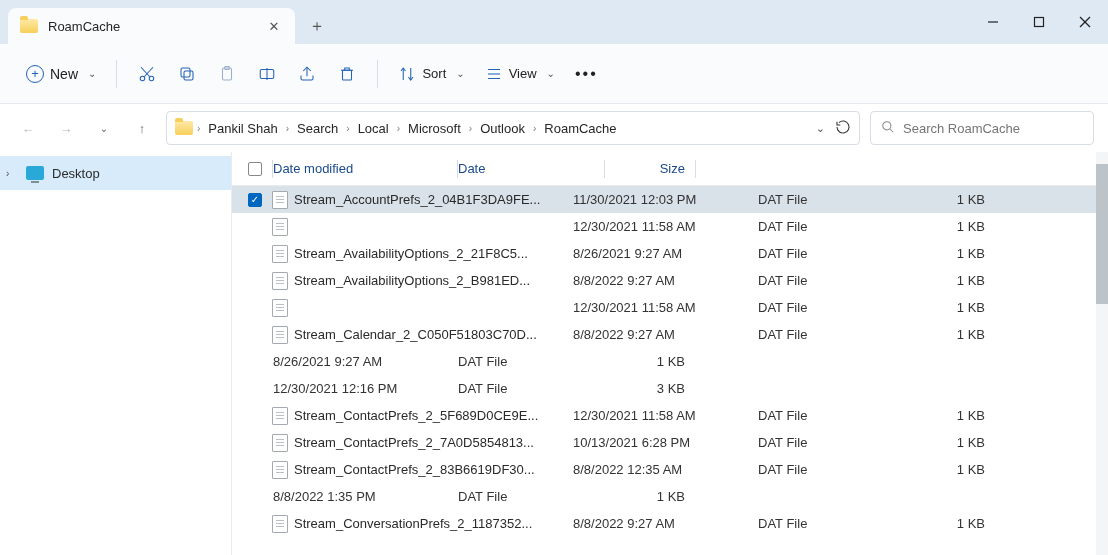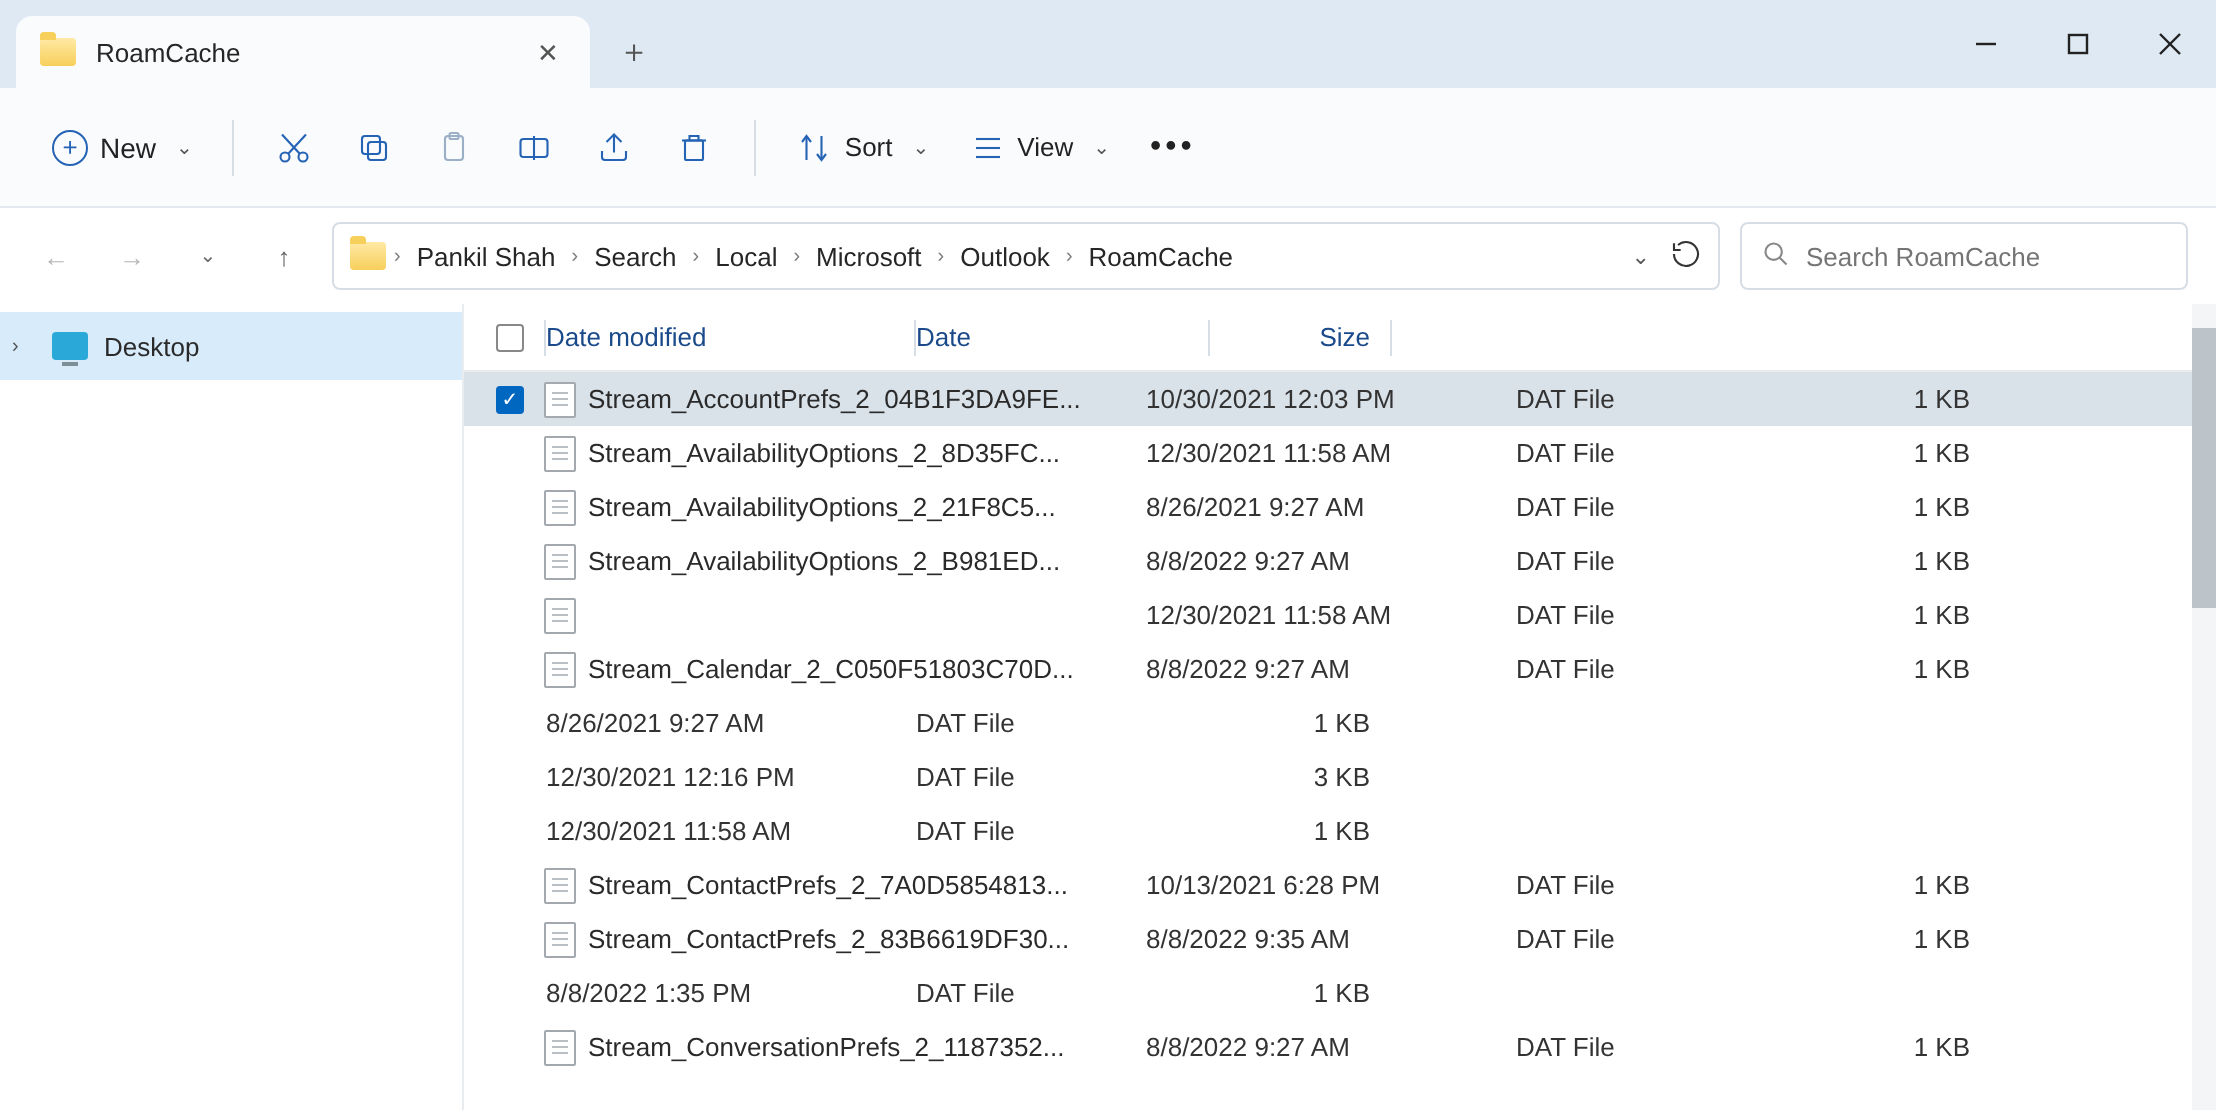--- a/index.html
+++ b/index.html
@@ -228,31 +228,30 @@
     <div class="rows" id="rows">
         <div class="row selected">
           <div class="rcol check">
             <span class="checkbox checked">✓</span>
           </div>
           <div class="rcol name">
             <span class="file-icon"></span>
             <span class="ellip">Stream_AccountPrefs_2_04B1F3DA9FE...</span>
           </div>
           <div style="width:1px"></div>
-          <div class="rcol date">10/30/2021 12:03 PM</div>
-          <div style="width:1px"></div>
-          <div class="rcol type">DAT File</div>
-          <div style="width:1px"></div>
-          <div class="rcol size">1 KB</div>
-        </div>
-        <div class="row">
-          <div class="rcol check"></div>
-          <div class="rcol name">
-            <span class="file-icon"></span>
-            <span class="ellip">Stream_AvailabilityOptions_2_8D35FC...</span>
+          <div class="rcol date">11/30/2021 12:03 PM</div>
+          <div style="width:1px"></div>
+          <div class="rcol type">DAT File</div>
+          <div style="width:1px"></div>
+          <div class="rcol size">1 KB</div>
+        </div>
+        <div class="row">
+          <div class="rcol check"></div>
+          <div class="rcol name">
+            <span class="file-icon"></span>
           </div>
           <div style="width:1px"></div>
           <div class="rcol date">12/30/2021 11:58 AM</div>
           <div style="width:1px"></div>
           <div class="rcol type">DAT File</div>
           <div style="width:1px"></div>
           <div class="rcol size">1 KB</div>
         </div>
         <div class="row">
           <div class="rcol check"></div>
@@ -318,20 +317,24 @@
           <div class="rcol check"></div>
           <div style="width:1px"></div>
           <div class="rcol date">12/30/2021 12:16 PM</div>
           <div style="width:1px"></div>
           <div class="rcol type">DAT File</div>
           <div style="width:1px"></div>
           <div class="rcol size">3 KB</div>
         </div>
         <div class="row">
           <div class="rcol check"></div>
+          <div class="rcol name">
+            <span class="file-icon"></span>
+            <span class="ellip">Stream_ContactPrefs_2_5F689D0CE9E...</span>
+          </div>
           <div style="width:1px"></div>
           <div class="rcol date">12/30/2021 11:58 AM</div>
           <div style="width:1px"></div>
           <div class="rcol type">DAT File</div>
           <div style="width:1px"></div>
           <div class="rcol size">1 KB</div>
         </div>
         <div class="row">
           <div class="rcol check"></div>
           <div class="rcol name">
@@ -345,21 +348,21 @@
           <div style="width:1px"></div>
           <div class="rcol size">1 KB</div>
         </div>
         <div class="row">
           <div class="rcol check"></div>
           <div class="rcol name">
             <span class="file-icon"></span>
             <span class="ellip">Stream_ContactPrefs_2_83B6619DF30...</span>
           </div>
           <div style="width:1px"></div>
-          <div class="rcol date">8/8/2022 9:35 AM</div>
+          <div class="rcol date">8/8/2022 12:35 AM</div>
           <div style="width:1px"></div>
           <div class="rcol type">DAT File</div>
           <div style="width:1px"></div>
           <div class="rcol size">1 KB</div>
         </div>
         <div class="row">
           <div class="rcol check"></div>
           <div style="width:1px"></div>
           <div class="rcol date">8/8/2022 1:35 PM</div>
           <div style="width:1px"></div>

